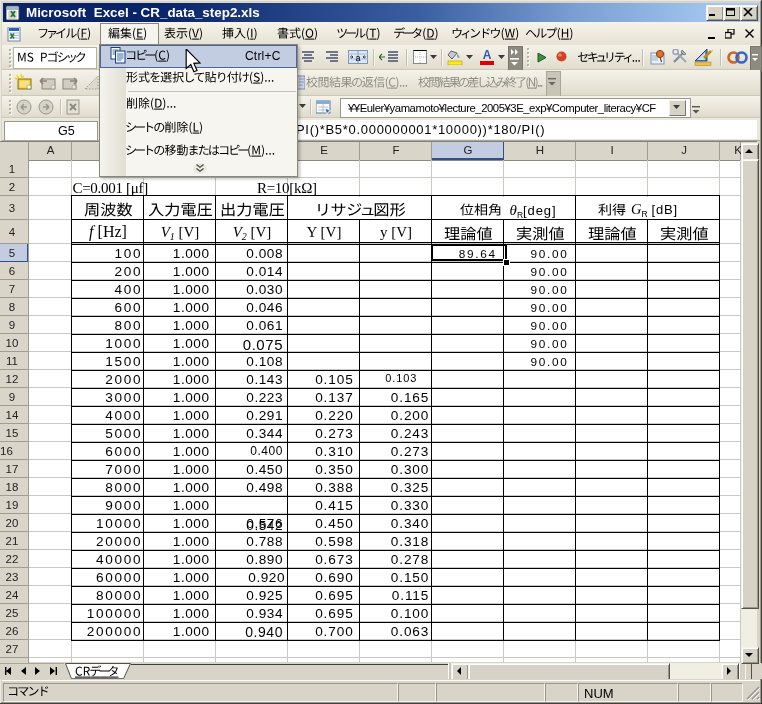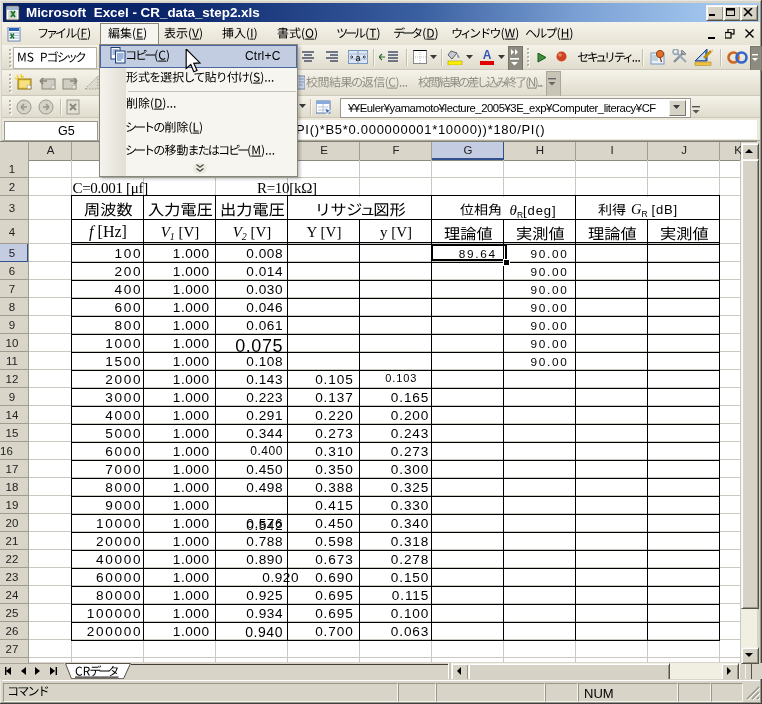--- a/index.html
+++ b/index.html
@@ -657,21 +657,21 @@
 <div class="ab" style="left:72px;top:300.25px;white-space:nowrap;width:70.20px;text-align:right;font-size:13.6px;letter-spacing:1.70px">600</div>
 <div class="ab" style="left:144px;top:300.25px;white-space:nowrap;width:65.55px;text-align:right;font-size:13.6px;letter-spacing:0.55px">1.000</div>
 <div class="ab" style="left:216px;top:300.25px;white-space:nowrap;width:67.05px;text-align:right;font-size:13.6px;letter-spacing:0.55px">0.046</div>
 <div class="ab" style="left:504px;top:300.8px;white-space:nowrap;width:64.60px;text-align:right;font-size:11.8px;letter-spacing:1.70px">90.00</div>
 <div class="ab" style="left:72px;top:318.25px;white-space:nowrap;width:70.20px;text-align:right;font-size:13.6px;letter-spacing:1.70px">800</div>
 <div class="ab" style="left:144px;top:318.25px;white-space:nowrap;width:65.55px;text-align:right;font-size:13.6px;letter-spacing:0.55px">1.000</div>
 <div class="ab" style="left:216px;top:318.25px;white-space:nowrap;width:67.05px;text-align:right;font-size:13.6px;letter-spacing:0.55px">0.061</div>
 <div class="ab" style="left:504px;top:318.8px;white-space:nowrap;width:64.60px;text-align:right;font-size:11.8px;letter-spacing:1.70px">90.00</div>
 <div class="ab" style="left:72px;top:336.25px;white-space:nowrap;width:70.20px;text-align:right;font-size:13.6px;letter-spacing:1.70px">1000</div>
 <div class="ab" style="left:144px;top:336.25px;white-space:nowrap;width:65.55px;text-align:right;font-size:13.6px;letter-spacing:0.55px">1.000</div>
-<div class="ab" style="left:216px;top:336.25px;white-space:nowrap;width:67.05px;text-align:right;font-size:18px;letter-spacing:0.55px">0.075</div>
+<div class="ab" style="left:216px;top:336.25px;white-space:nowrap;width:67.05px;text-align:right;font-size:15px;letter-spacing:0.55px">0.075</div>
 <div class="ab" style="left:504px;top:336.8px;white-space:nowrap;width:64.60px;text-align:right;font-size:11.8px;letter-spacing:1.70px">90.00</div>
 <div class="ab" style="left:72px;top:354.25px;white-space:nowrap;width:70.20px;text-align:right;font-size:13.6px;letter-spacing:1.70px">1500</div>
 <div class="ab" style="left:144px;top:354.25px;white-space:nowrap;width:65.55px;text-align:right;font-size:13.6px;letter-spacing:0.55px">1.000</div>
 <div class="ab" style="left:216px;top:354.25px;white-space:nowrap;width:67.05px;text-align:right;font-size:13.6px;letter-spacing:0.55px">0.108</div>
 <div class="ab" style="left:504px;top:354.8px;white-space:nowrap;width:64.60px;text-align:right;font-size:11.8px;letter-spacing:1.70px">90.00</div>
 <div class="ab" style="left:72px;top:372.25px;white-space:nowrap;width:70.20px;text-align:right;font-size:13.6px;letter-spacing:1.70px">2000</div>
 <div class="ab" style="left:144px;top:372.25px;white-space:nowrap;width:65.55px;text-align:right;font-size:13.6px;letter-spacing:0.55px">1.000</div>
 <div class="ab" style="left:216px;top:372.25px;white-space:nowrap;width:67.05px;text-align:right;font-size:13.6px;letter-spacing:0.55px">0.143</div>
 <div class="ab" style="left:288px;top:372.25px;white-space:nowrap;width:65.70px;text-align:right;font-size:13.6px;letter-spacing:0.90px">0.105</div>
 <div class="ab" style="left:348px;top:372.25px;white-space:nowrap;width:69.30px;text-align:right;font-size:11px;letter-spacing:0.90px">0.103</div>
@@ -720,21 +720,21 @@
 <div class="ab" style="left:216px;top:534.25px;white-space:nowrap;width:67.05px;text-align:right;font-size:13.6px;letter-spacing:0.55px">0.788</div>
 <div class="ab" style="left:288px;top:534.25px;white-space:nowrap;width:65.70px;text-align:right;font-size:13.6px;letter-spacing:0.90px">0.598</div>
 <div class="ab" style="left:360px;top:534.25px;white-space:nowrap;width:69.30px;text-align:right;font-size:13.6px;letter-spacing:0.90px">0.318</div>
 <div class="ab" style="left:72px;top:552.25px;white-space:nowrap;width:70.20px;text-align:right;font-size:13.6px;letter-spacing:1.70px">40000</div>
 <div class="ab" style="left:144px;top:552.25px;white-space:nowrap;width:65.55px;text-align:right;font-size:13.6px;letter-spacing:0.55px">1.000</div>
 <div class="ab" style="left:216px;top:552.25px;white-space:nowrap;width:67.05px;text-align:right;font-size:13.6px;letter-spacing:0.55px">0.890</div>
 <div class="ab" style="left:288px;top:552.25px;white-space:nowrap;width:65.70px;text-align:right;font-size:13.6px;letter-spacing:0.90px">0.673</div>
 <div class="ab" style="left:360px;top:552.25px;white-space:nowrap;width:69.30px;text-align:right;font-size:13.6px;letter-spacing:0.90px">0.278</div>
 <div class="ab" style="left:72px;top:570.25px;white-space:nowrap;width:70.20px;text-align:right;font-size:13.6px;letter-spacing:1.70px">60000</div>
 <div class="ab" style="left:144px;top:570.25px;white-space:nowrap;width:65.55px;text-align:right;font-size:13.6px;letter-spacing:0.55px">1.000</div>
-<div class="ab" style="left:232px;top:570.25px;white-space:nowrap;width:67.05px;text-align:right;font-size:13.6px;letter-spacing:0.55px">0.920</div>
+<div class="ab" style="left:218px;top:570.25px;white-space:nowrap;width:67.05px;text-align:right;font-size:13.6px;letter-spacing:0.55px">0.920</div>
 <div class="ab" style="left:288px;top:570.25px;white-space:nowrap;width:65.70px;text-align:right;font-size:13.6px;letter-spacing:0.90px">0.690</div>
 <div class="ab" style="left:360px;top:570.25px;white-space:nowrap;width:69.30px;text-align:right;font-size:13.6px;letter-spacing:0.90px">0.150</div>
 <div class="ab" style="left:72px;top:588.25px;white-space:nowrap;width:70.20px;text-align:right;font-size:13.6px;letter-spacing:1.70px">80000</div>
 <div class="ab" style="left:144px;top:588.25px;white-space:nowrap;width:65.55px;text-align:right;font-size:13.6px;letter-spacing:0.55px">1.000</div>
 <div class="ab" style="left:216px;top:588.25px;white-space:nowrap;width:67.05px;text-align:right;font-size:13.6px;letter-spacing:0.55px">0.925</div>
 <div class="ab" style="left:288px;top:588.25px;white-space:nowrap;width:65.70px;text-align:right;font-size:13.6px;letter-spacing:0.90px">0.695</div>
 <div class="ab" style="left:360px;top:588.25px;white-space:nowrap;width:69.30px;text-align:right;font-size:13.6px;letter-spacing:0.90px">0.115</div>
 <div class="ab" style="left:72px;top:606.25px;white-space:nowrap;width:70.20px;text-align:right;font-size:13.6px;letter-spacing:1.70px">100000</div>
 <div class="ab" style="left:144px;top:606.25px;white-space:nowrap;width:65.55px;text-align:right;font-size:13.6px;letter-spacing:0.55px">1.000</div>
 <div class="ab" style="left:216px;top:606.25px;white-space:nowrap;width:67.05px;text-align:right;font-size:13.6px;letter-spacing:0.55px">0.934</div>

